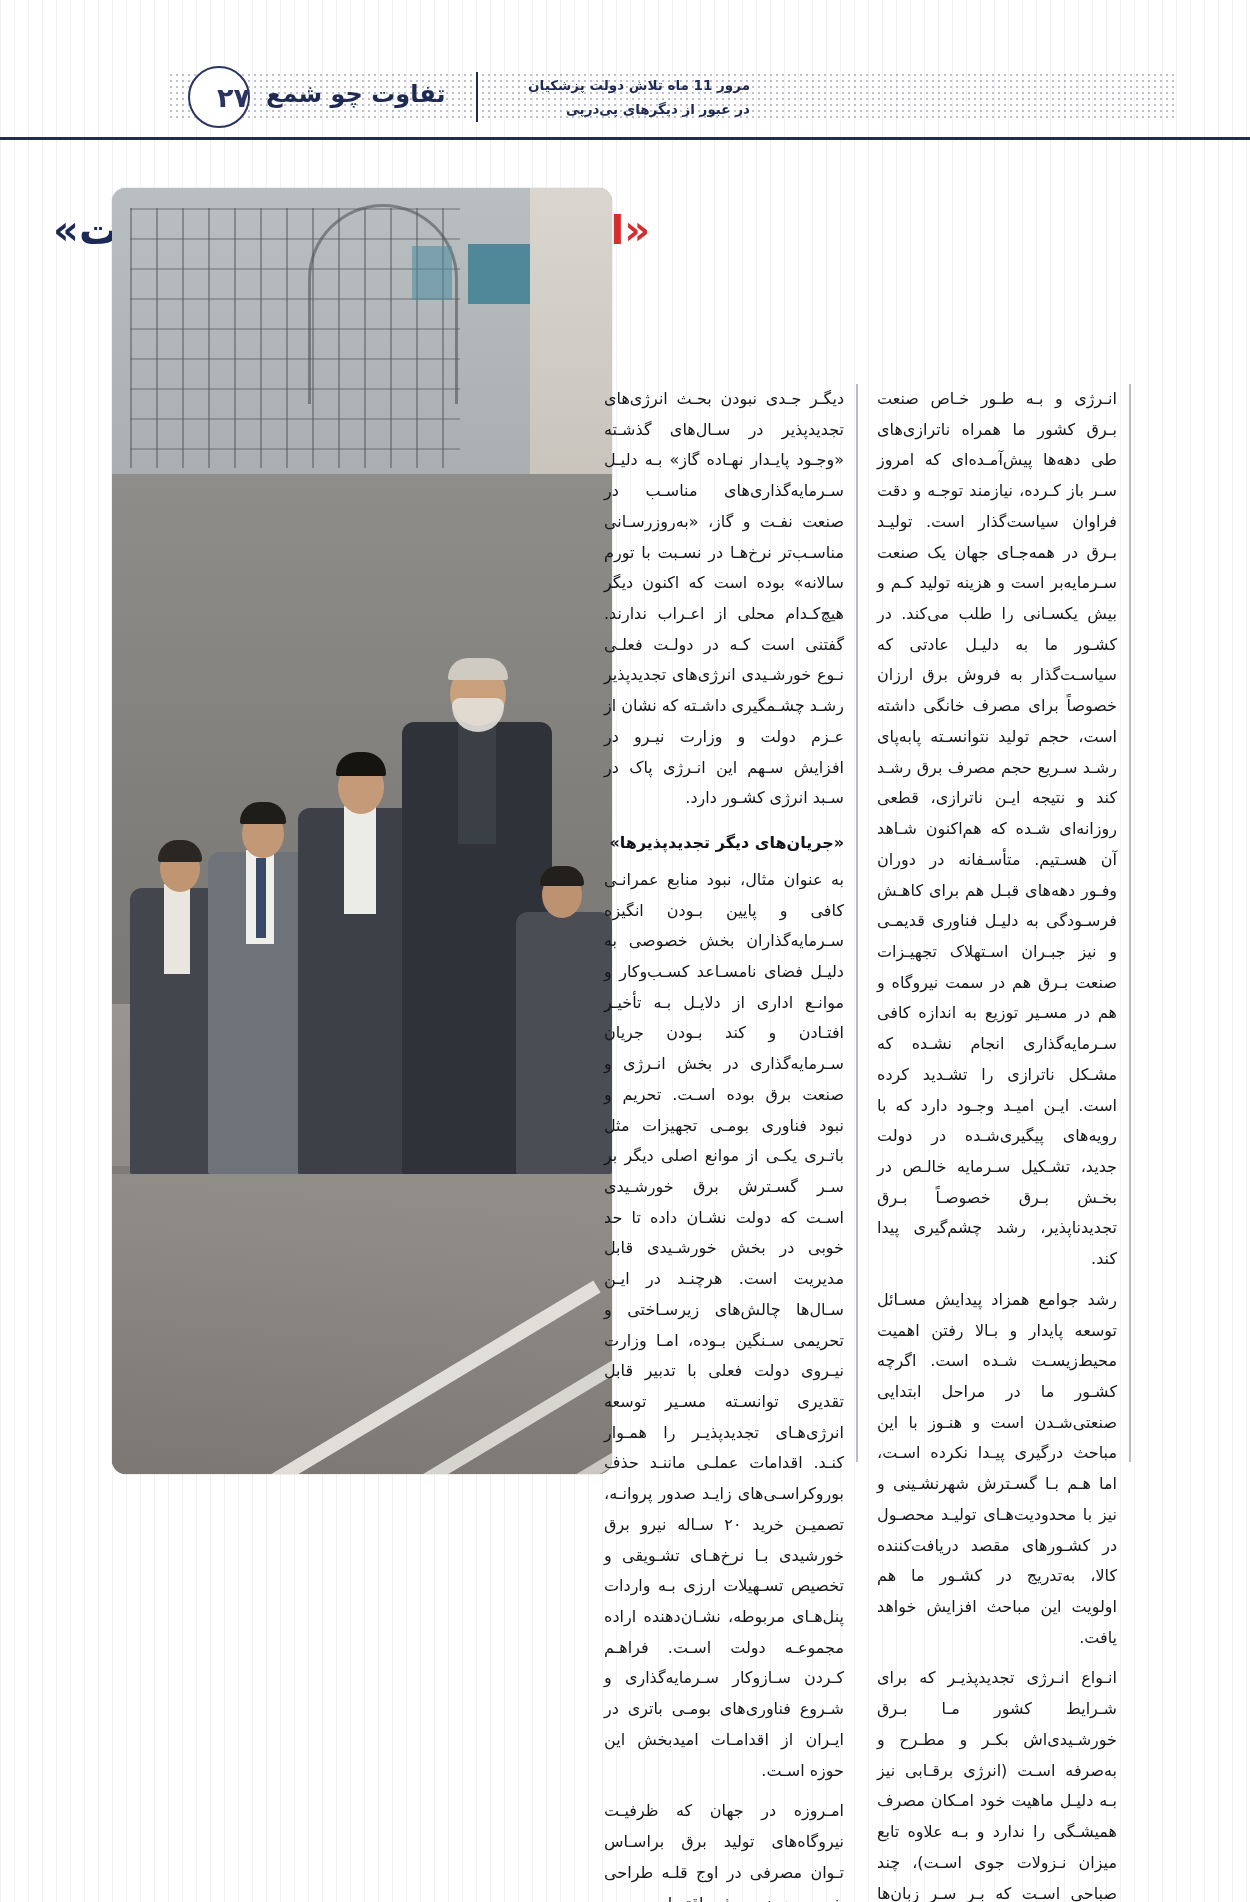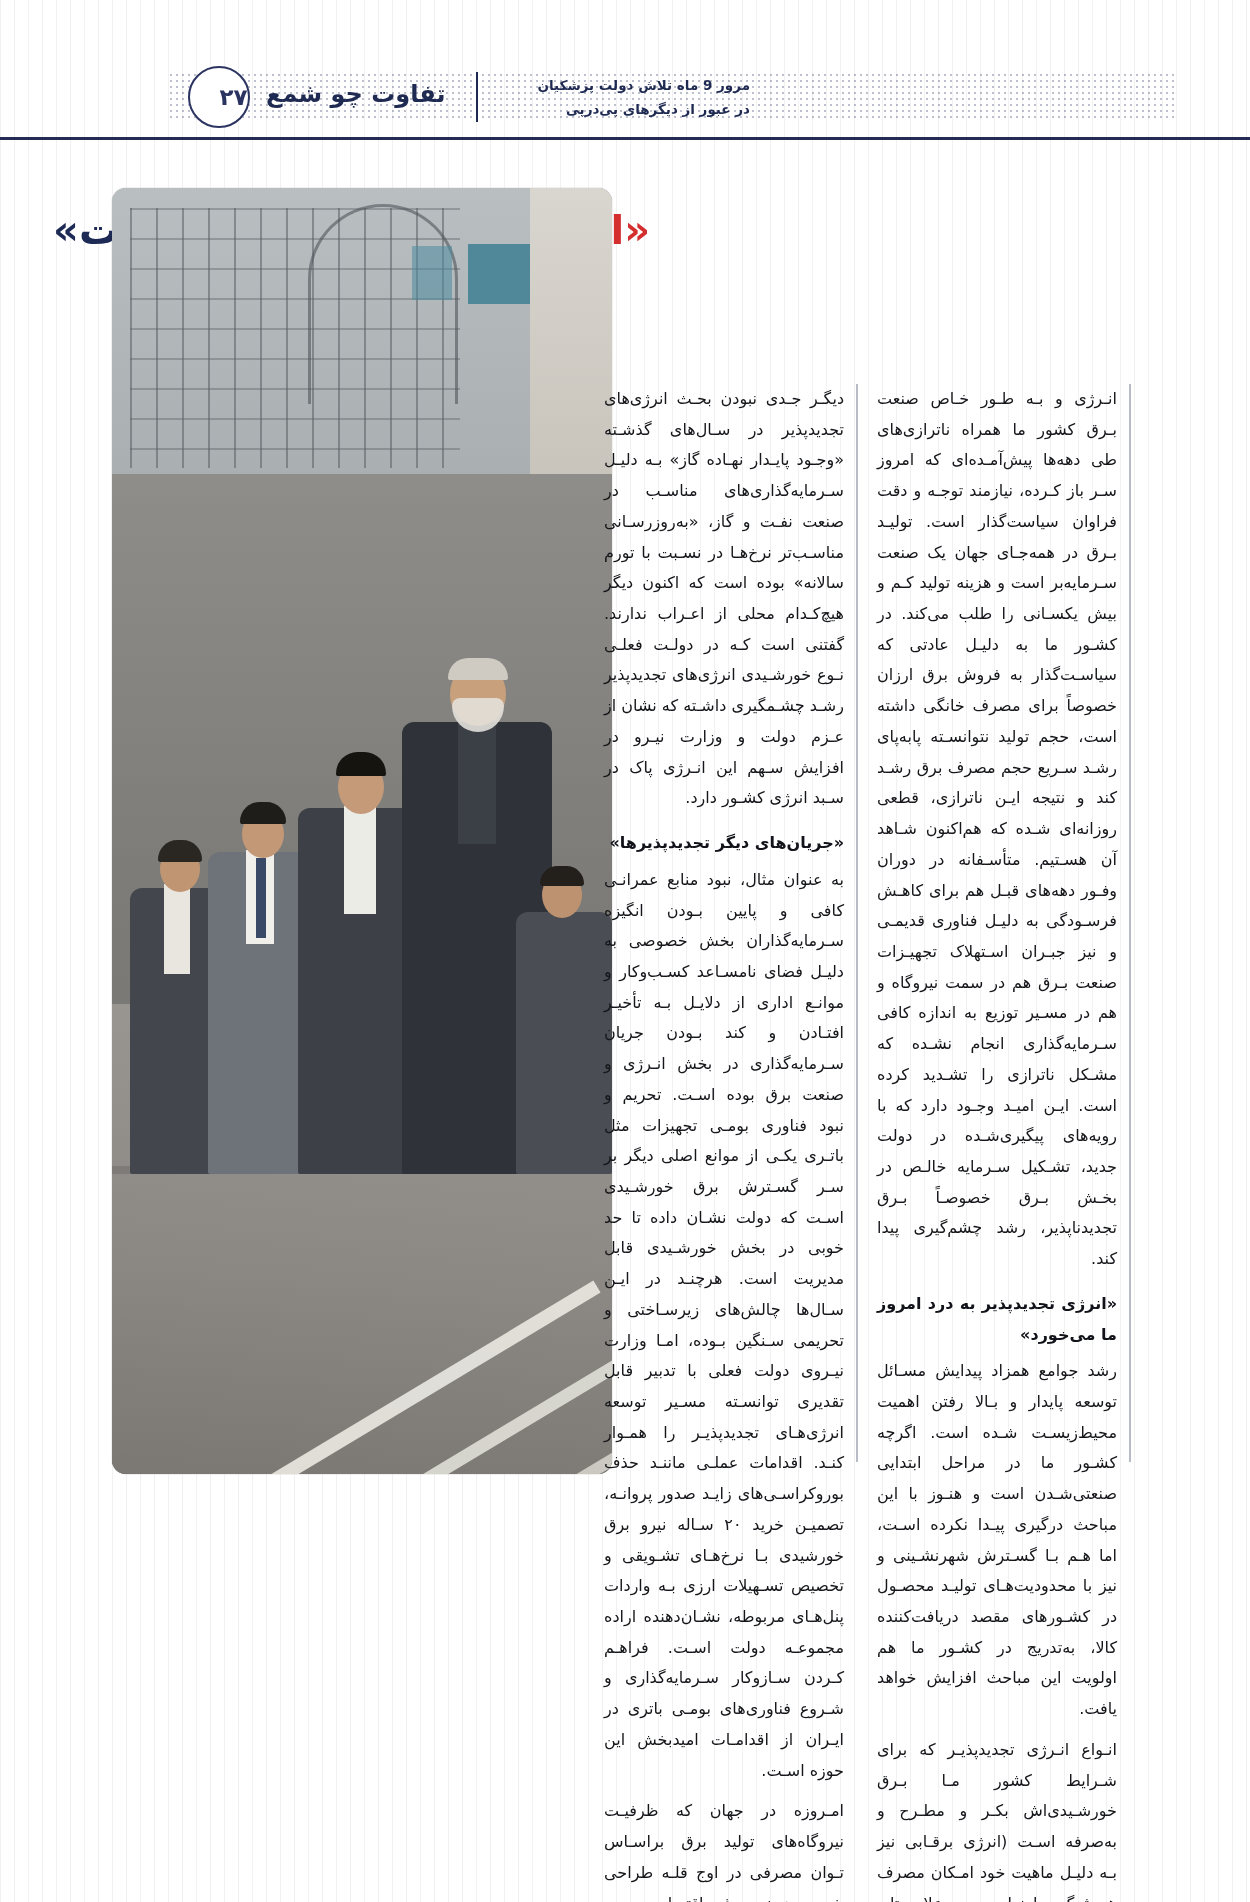--- a/index.html
+++ b/index.html
@@ -53,21 +53,21 @@
     position: absolute;
     top: 0px; right: 928px;
     width: 62px; height: 62px;
     border: 2px solid #2b3361;
     border-radius: 50%;
     background: #ffffff;
     display: flex; align-items: center; justify-content: center;
   }
   .folio-num {
     font-family: "DejaVu Sans", sans-serif;
-    font-size: 23px;
+    font-size: 27px;
     font-weight: 700;
     color: #2b3361;
     letter-spacing: 0px;
     line-height: 1;
     margin-left: 29px;
   }
   .section-title {
     position: absolute;
     top: 14px; right: 712px;
     width: 200px;
@@ -319,21 +319,21 @@
     <div class="masthead-dots"></div>
 
     <div class="folio-circle">
       <span class="folio-num">۲۷</span>
     </div>
 
     <div class="section-title">تفاوت چو شمع</div>
     <div class="masthead-rule"></div>
 
     <div class="kicker">
-      <div>مرور 9 ماه تلاش دولت پزشکیان</div>
+      <div>مرور 11 ماه تلاش دولت پزشکیان</div>
       <div>در عبور از دیگر‌های پی‌درپی</div>
     </div>
   </div>
 
   <div class="head-rule"></div>
 
   <h1 class="headline"><span class="red">«انرژی‌های تجدیدپذیر</span><span class="navy"> و دولت»</span></h1>
 
   <div class="byline-wrap">
     <div class="byline-rule"></div>
@@ -396,21 +396,20 @@
       </div>
     <div class="fig f5">
         <span class="body"></span>
         <span class="head"></span>
         <span class="hair"></span>
       </div>
   </figure>
 
   <div class="col col-right">
     <p>انـرژی و بـه طـور خـاص صنعت بـرق کشور ما همراه ناترازی‌های طی دهه‌ها پیش‌آمـده‌ای که امروز سـر باز کـرده، نیازمند توجـه و دقت فراوان سیاست‌گذار است. تولیـد بـرق در همه‌جـای جهان یک صنعت سـرمایه‌بر است و هزینه تولید کـم و بیش یکسـانی را طلب می‌کند. در کشـور ما به دلیـل عادتی که سیاسـت‌گذار به فروش برق ارزان خصوصاً برای مصرف خانگی داشته است، حجم تولید نتوانسـته پابه‌پای رشـد سـریع حجم مصرف برق رشـد کند و نتیجه ایـن ناترازی، قطعی روزانه‌ای شـده که هم‌اکنون شـاهد آن هسـتیم. متأسـفانه در دوران وفـور دهه‌های قبـل هم برای کاهـش فرسـودگی به دلیـل فناوری قدیمـی و نیز جبـران اسـتهلاک تجهیـزات صنعت بـرق هم در سمت نیروگاه و هم در مسـیر توزیع به اندازه کافی سـرمایه‌گذاری انجام نشـده که مشـکل ناترازی را تشـدید کرده است. ایـن امیـد وجـود دارد که با رویه‌های پیگیری‌شـده در دولت جدید، تشـکیل سـرمایه خالـص در بخـش بـرق خصوصـاً بـرق تجدیدناپذیر، رشد چشم‌گیری پیدا کند.</p>
-    <p class="sub">«انرژی تجدیدپذیر به درد امروز ما می‌خورد»</p>
     <p>رشد جوامع همزاد پیدایش مسـائل توسعه پایدار و بـالا رفتن اهمیت محیط‌زیسـت شـده است. اگرچه کشـور ما در مراحل ابتدایی صنعتی‌شـدن است و هنـوز با این مباحث درگیری پیـدا نکرده اسـت، اما هـم بـا گسـترش شهرنشـینی و نیز با محدودیت‌هـای تولیـد محصـول در کشـورهای مقصد دریافت‌کننده کالا، به‌تدریج در کشـور ما هم اولویت این مباحث افزایش خواهد یافت.</p>
     <p>انـواع انـرژی تجدیدپذیـر که برای شـرایط کشور مـا بـرق خورشـیدی‌اش بکـر و مطـرح و به‌صرفه اسـت (انرژی برقـابی نیز بـه دلیـل ماهیت خود امـکان مصرف همیشـگی را ندارد و بـه علاوه تابع میزان نـزولات جوی اسـت)، چند صباحی اسـت که بـر سـر زبان‌ها افتاده است. در روز و تابسـتان هزینـه تولید کـه در مناطق مختلف بیـن ۴ تا ۸ سـنت اسـت تفاوت زیادی با نیروگاه‌هـای حرارتی متصـل بـه منبع بـزرگ سـوخت‌های فسـیلی ما نـدارد، اما وجـود ندارد، امروز حداکثـر ۲ درصد از کل تولیـد برق ما از نور خورشـید تأمین می‌شود. علت این است کـه بیشترین سـهم هزینه و تأمین مالی انرژی خورشـیدی نـه از نهاده و سـوخت که در پنـل و باتـری آن اسـت و با قیمت‌های ناچیز بـرق در ایـران، تاکنـون تولیـد انرژی برق خورشـیدی جذاب نبـوده اسـت. با ادامـه شـرایط فعلی این احتمال وجود دارد که بسـیاری از افـراد و بنگاه‌ها به سـمت خودکفایـی در تولید بـرق مصرفی خود از طریـق پنل‌هـای خورشـیدی برونـد. همیـن غیرمتمرکزسـازی بـه دلیل پخش شـدن شـبکه تولیـد و نزدیکی به محل مصرف نهایـی، باعث کاهـش میـزان اتلاف شـبکه برق تا ۱۵درصد خواهـد شـد کـه رقـم بسـیار بزرگی است. علل</p>
   </div>
 
   <div class="col col-mid">
     <p>دیگـر جـدی نبودن بحـث انرژی‌های تجدیدپذیر در سـال‌های گذشـته «وجـود پایـدار نهـاده گاز» بـه دلیـل سـرمایه‌گذاری‌های مناسـب در صنعت نفـت و گاز، «به‌روزرسـانی مناسـب‌تر نرخ‌هـا در نسـبت با تورم سالانه» بوده است که اکنون دیگر هیچ‌کـدام محلی از اعـراب ندارند. گفتنی است کـه در دولـت فعلـی نـوع خورشـیدی انرژی‌های تجدیدپذیر رشـد چشـمگیری داشـته که نشان از عـزم دولت و وزارت نیـرو در افزایش سـهم این انـرژی پاک در سـبد انرژی کشـور دارد.</p>
     <p class="sub">«جریان‌های دیگر تجدیدپذیرها»</p>
     <p>به عنوان مثال، نبود منابع عمرانـی کافی و پایین بـودن انگیزه سـرمایه‌گذاران بخش خصوصی به دلیـل فضای نامسـاعد کسـب‌وکار و موانـع اداری از دلایـل بـه تأخیـر افتـادن و کند بـودن جریان سـرمایه‌گذاری در بخش انـرژی و صنعت برق بوده اسـت. تحریم و نبود فناوری بومـی تجهیزات مثل باتـری یکـی از موانع اصلی دیگر بر سـر گسـترش برق خورشـیدی اسـت که دولت نشـان داده تا حد خوبی در بخش خورشـیدی قابل مدیریت است. هرچنـد در ایـن سـال‌ها چالش‌های زیرسـاختی و تحریمی سـنگین بـوده، امـا وزارت نیـروی دولت فعلی با تدبیر قابل تقدیری توانسـته مسـیر توسعه انرژی‌هـای تجدیدپذیـر را همـوار کنـد. اقدامات عملـی ماننـد حذف بوروکراسـی‌های زایـد صدور پروانـه، تصمیـن خرید ۲۰ سـاله نیرو برق خورشیدی بـا نرخ‌هـای تشـویقی و تخصیص تسـهیلات ارزی بـه واردات پنل‌هـای مربوطه، نشـان‌دهنده اراده مجموعـه دولت اسـت. فراهـم کـردن سـازوکار سـرمایه‌گذاری و شـروع فناوری‌های بومـی باتری در ایـران از اقدامـات امیدبخش این حوزه اسـت.</p>
     <p>امـروزه در جهان که ظرفیـت نیروگاه‌های تولید برق براسـاس تـوان مصرفی در اوج قلـه طراحی شـود، چون صرفه اقتصادی وجود نخواهد داشت. در عوض معمولا سعی می‌شـود، قدری تیزی قله با راهکارهای قیمتی کند شـود تا قطعـی پیش نیاید. قبـوض جدید بـرق هم نشـان از حرکت درست دولت بـه این سـمت دارد. بـه جز شناورسـازی و عادلانه کـردن قیمت انـرژی مصرف‌کننده، دولت می‌توانـد با تسـهیلات مناسـب هدفمنـد ریالی و ارزی و معافیت‌هـای مالیاتـی منابـع را تا حدی به سـمت تولیدکنندگان انـرژی تجدیدپذیر هدایت کند .</p>
   </div>

